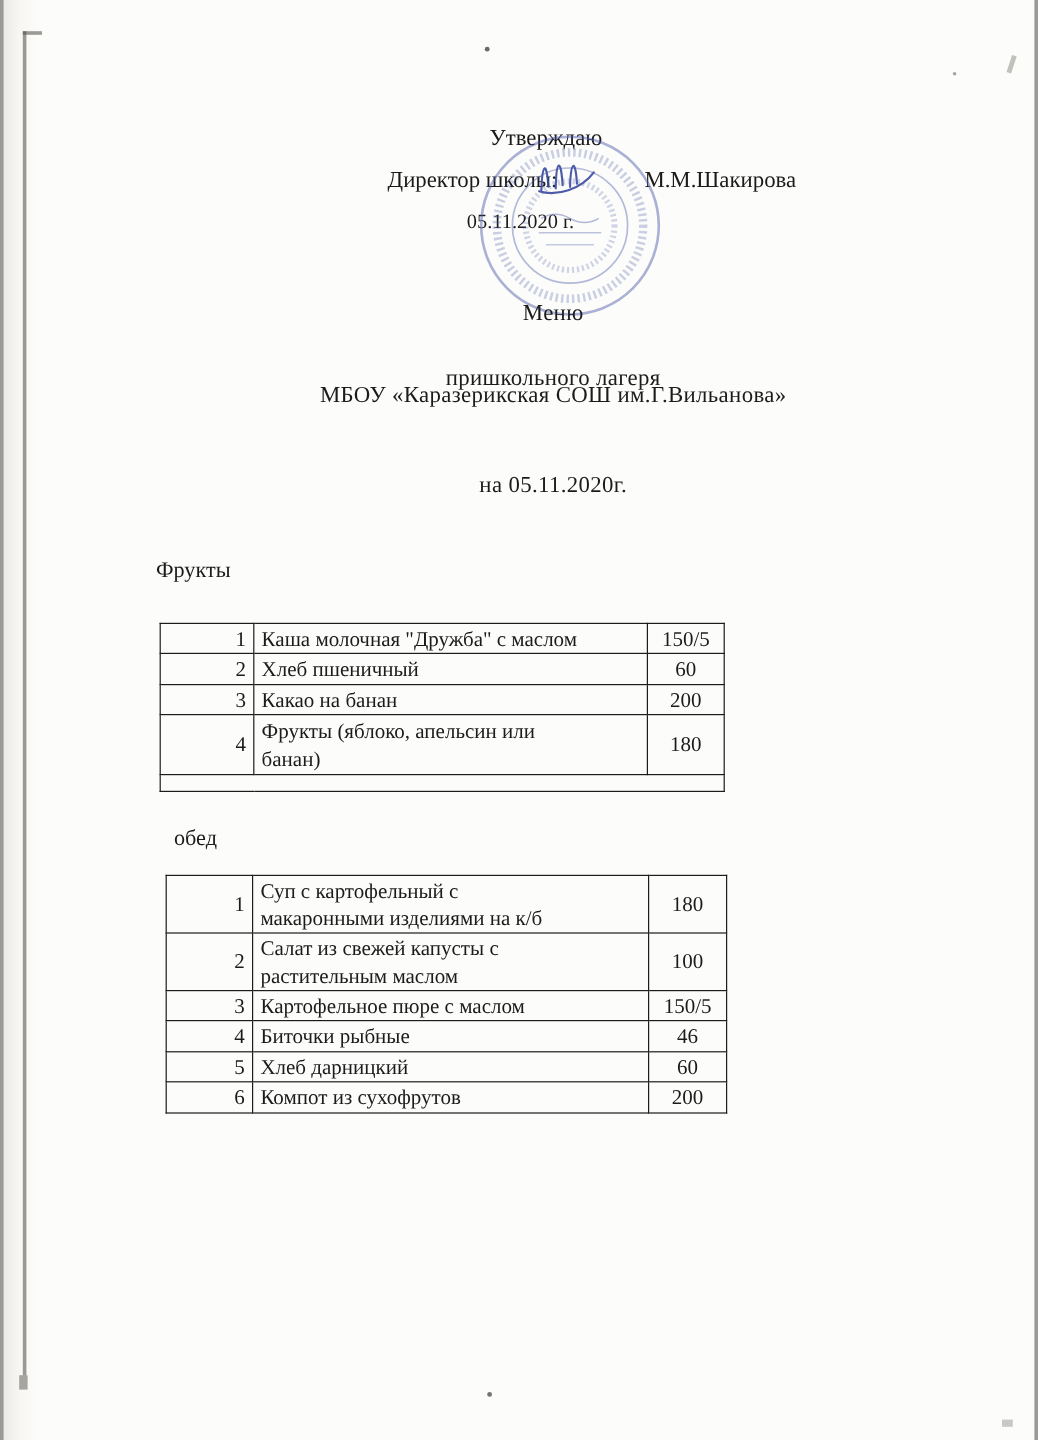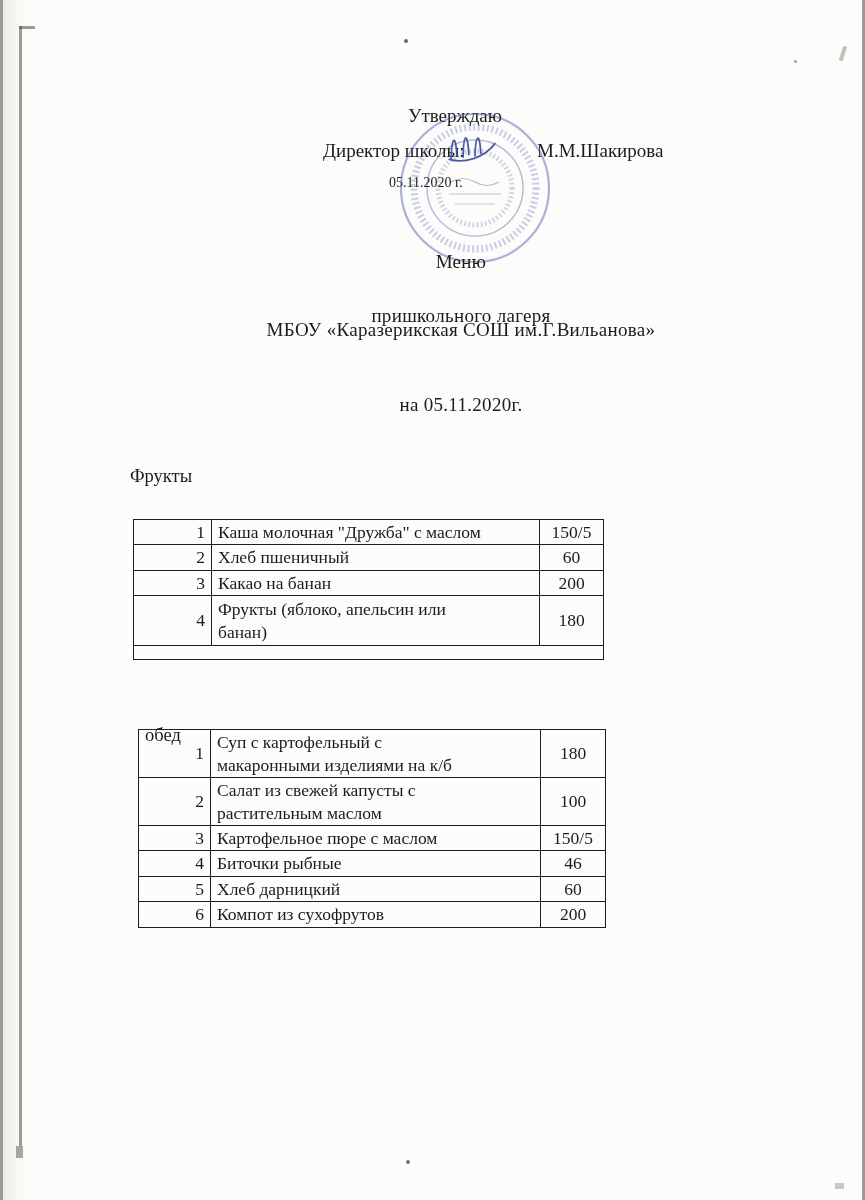--- a/index.html
+++ b/index.html
@@ -20,33 +20,33 @@
   .mark-tr{left:838px;top:46px;width:4px;height:15px;background:#6a675f;opacity:.4;transform:rotate(18deg);}
   .mark-br{left:832px;top:1183px;width:9px;height:6px;background:#6a675f;opacity:.35;}
   .dot{background:#3c3a36;border-radius:50%;}
   .dot1{left:401px;top:39px;width:4px;height:4px;opacity:.75;}
   .dot2{left:403px;top:1160px;width:4px;height:4px;opacity:.7;}
   .dot3{left:791px;top:60px;width:3px;height:3px;opacity:.45;}
   
   .approve-label{left:405px;top:105px;font-size:19px;}
   .director-label{left:280px;top:140px;font-size:19px;margin-left:40px;}
   .director-name{left:534px;top:140px;font-size:19px;}
-  .approval-date{left:386px;top:175px;font-size:14px;}
+  .approval-date{left:386px;top:175px;font-size:17px;}
   .signature{left:438px;top:126px;transform:rotate(-6deg);}
   .stamp{left:392px;top:108px;}
   
   .title-wrap{left:52px;top:0;width:812px;text-align:center;}
   .title-line{position:absolute;left:0;width:100%;font-size:19px;letter-spacing:.3px;}
   .t-menu{top:251px;text-align:center;}
   .t-sub{top:286px;margin-top:19px;}
   .t-school{top:319px;}
   .t-date{top:394px;}
   
   .breakfast-heading{left:127px;top:466px;font-size:18.5px;}
-  .lunch-heading{left:142px;top:689px;font-size:18.5px;margin-top:36px;}
+  .lunch-heading{left:142px;top:689px;font-size:18.5px;}
   
   table.menu{border-collapse:collapse;table-layout:fixed;font-size:17.5px;line-height:1.28;}
   table.menu td{border:1.6px solid #1c1c1c;padding:1px 6px;vertical-align:middle;overflow:hidden;}
   td.num{text-align:right;padding-right:7px;}
   td.num-bottom{vertical-align:bottom;padding-bottom:3px;}
   td.dish{padding-left:7px;white-space:pre-line;}
   td.portion{text-align:center;padding:1px 2px;}
   tr.empty-row td{height:13px;padding:0;}
   .breakfast-table{left:130px;top:519px;}
   .lunch-table{left:135px;top:729px;}

